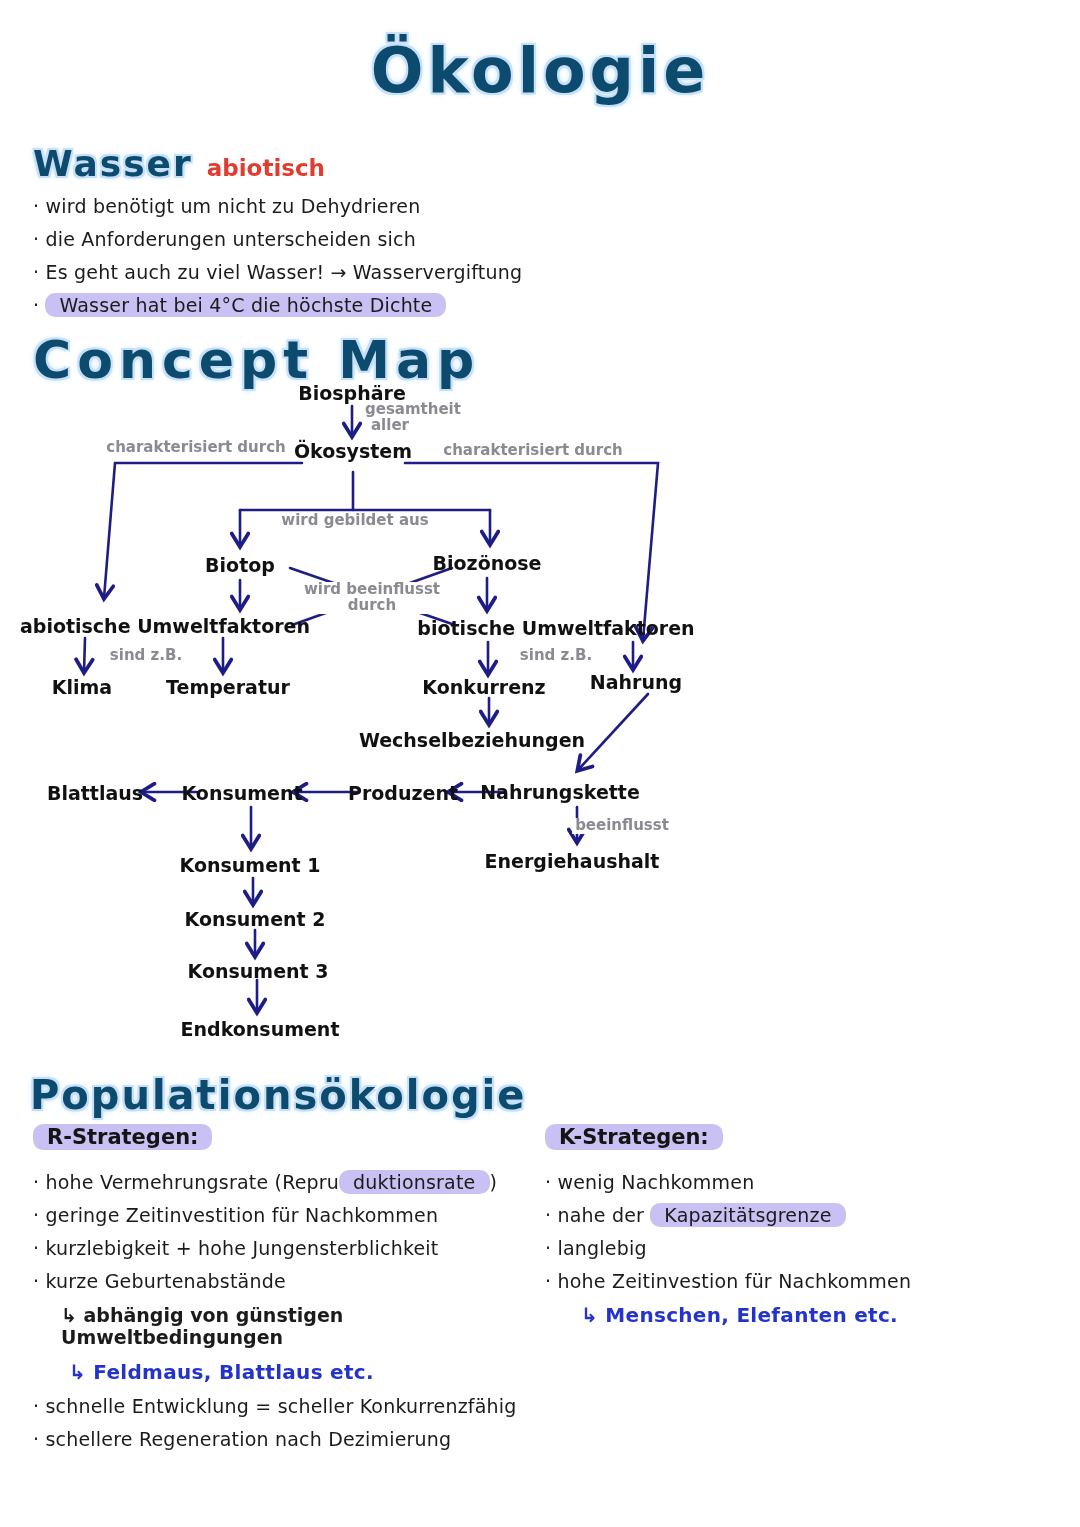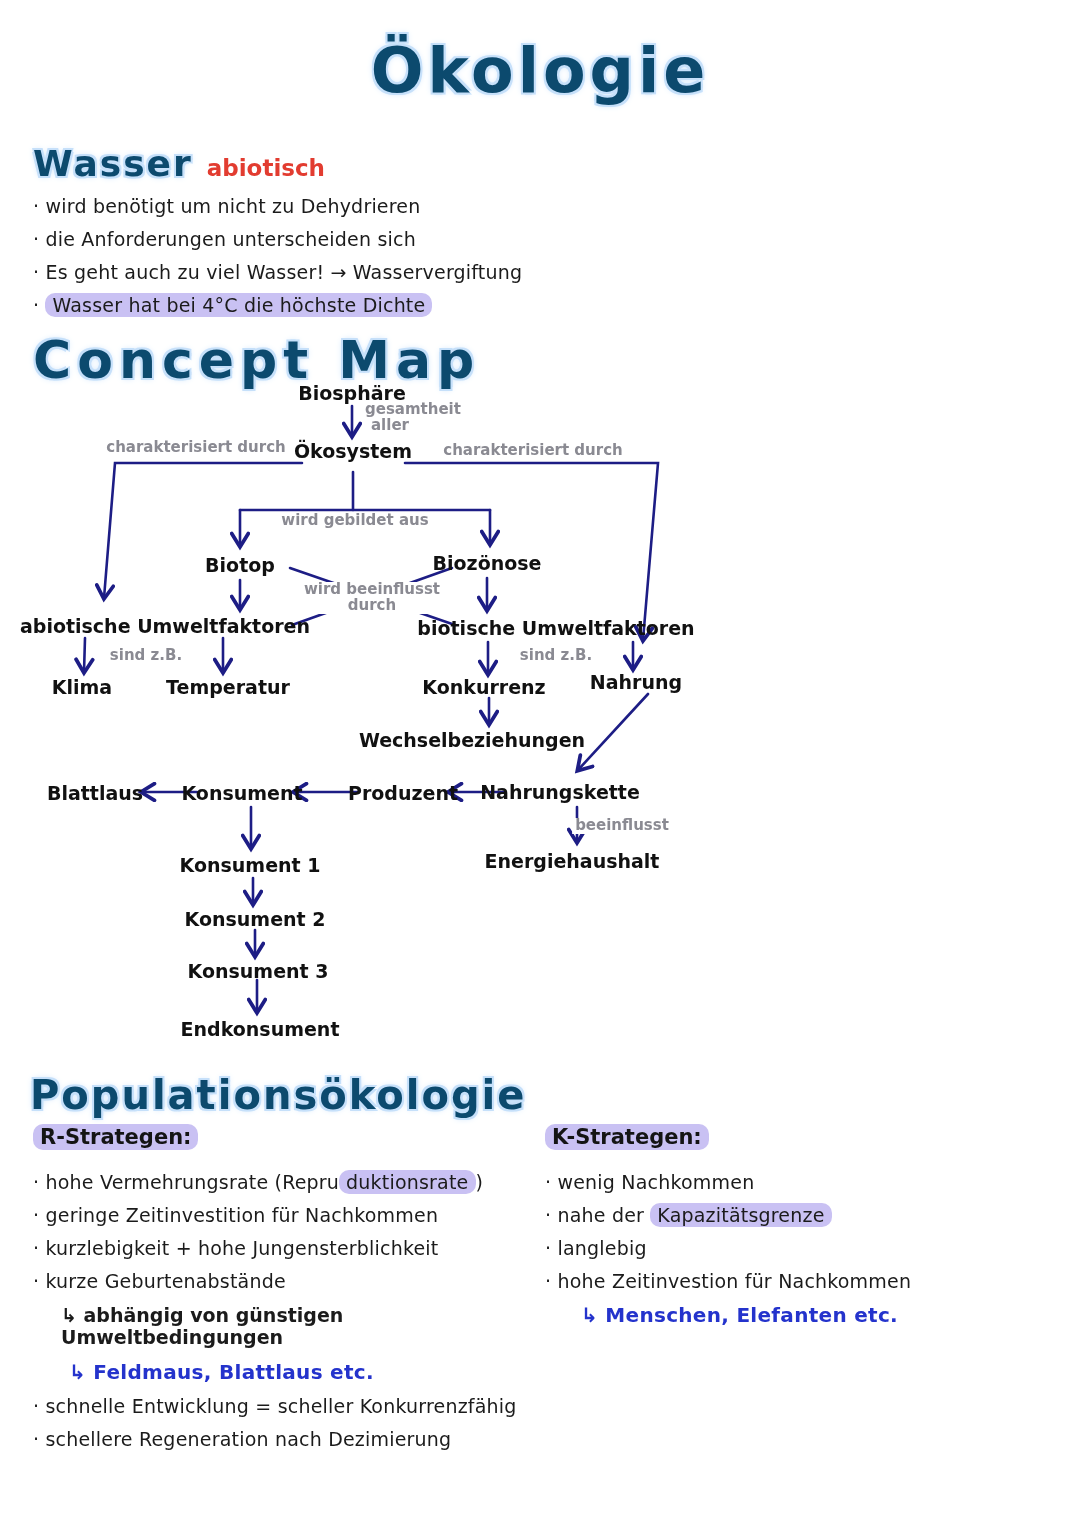--- a/index.html
+++ b/index.html
@@ -13,21 +13,21 @@
   .h-wasser{font-size:36px;letter-spacing:2px;text-align:center;}
   .h-concept{position:absolute;top:330px;left:33px;font-size:52px;letter-spacing:6px;}
   .h-pop{position:absolute;top:1072px;left:30px;font-size:40px;letter-spacing:2px;}
 
   .sec-wasser{position:absolute;top:143px;left:33px;width:520px;}
   .heading-row{display:flex;align-items:baseline;gap:14px;}
   .tag-red{color:#e23c30;font-weight:bold;font-size:23px;}
 
   .bullet{font-size:19px;font-weight:normal;color:#1b1b1b;margin:11px 0;letter-spacing:.2px;}
   .bullet::before{content:"· ";}
-  .hl{background:#c9c1f3;border-radius:10px;padding:1px 7px;}
+  .hl{background:#c9c1f3;border-radius:10px;padding:1px 14px;}
 
   
   .map{position:absolute;top:380px;left:0;width:1080px;height:680px;}
   .map svg{position:absolute;top:0;left:0;}
   .node{position:absolute;transform:translateX(-50%);white-space:nowrap;
     font-size:19px;font-weight:bold;color:#111;}
   .elabel{position:absolute;transform:translateX(-50%);white-space:nowrap;
     font-size:15px;font-weight:bold;color:#8a8a92;background:#fff;padding:0 3px;line-height:1.05;text-align:center;}
   .elabel.left-align{transform:none;text-align:left;}
 

